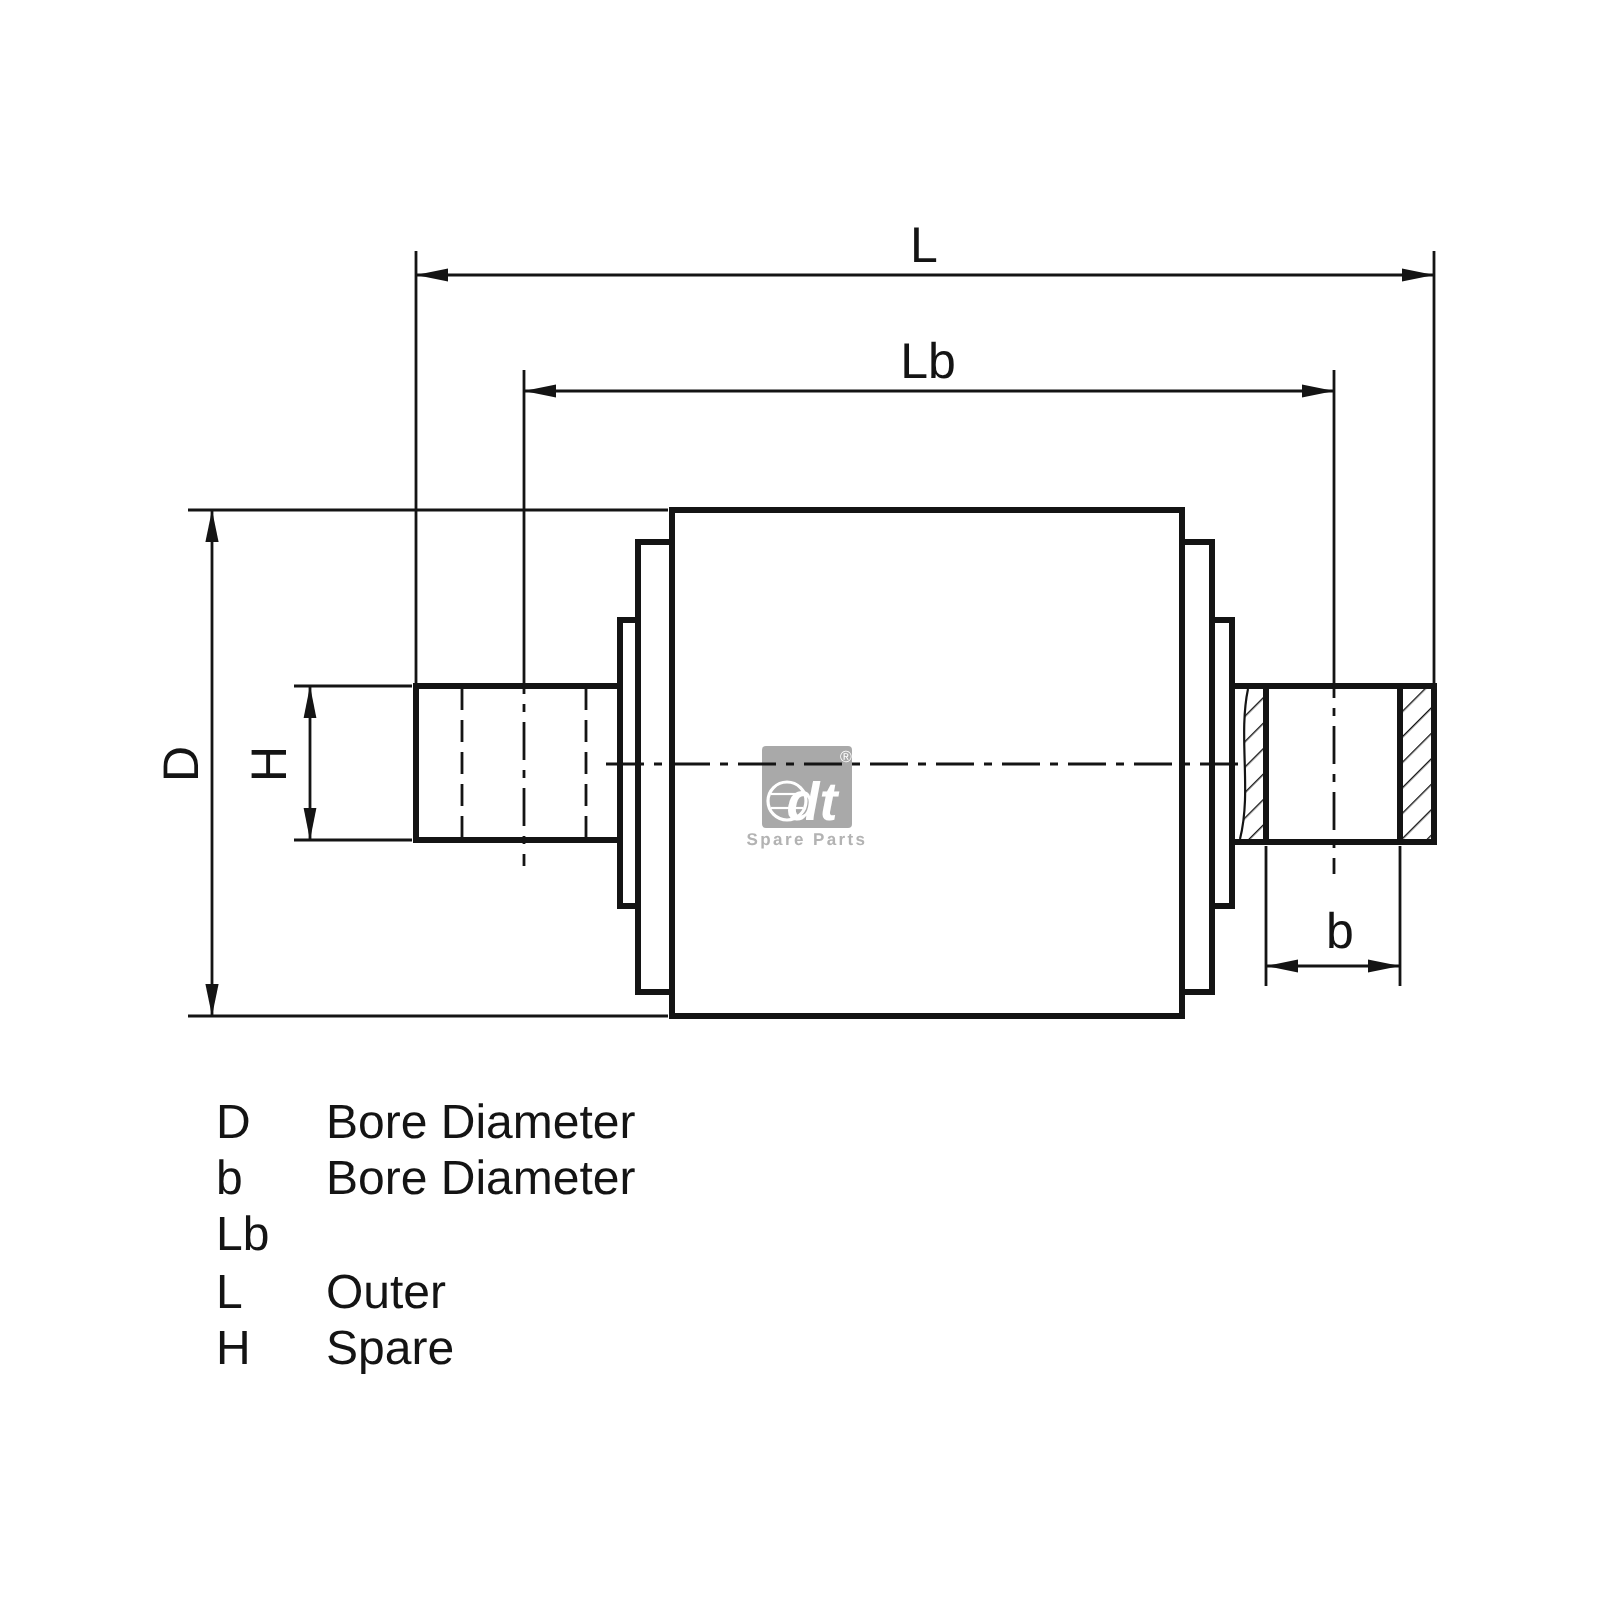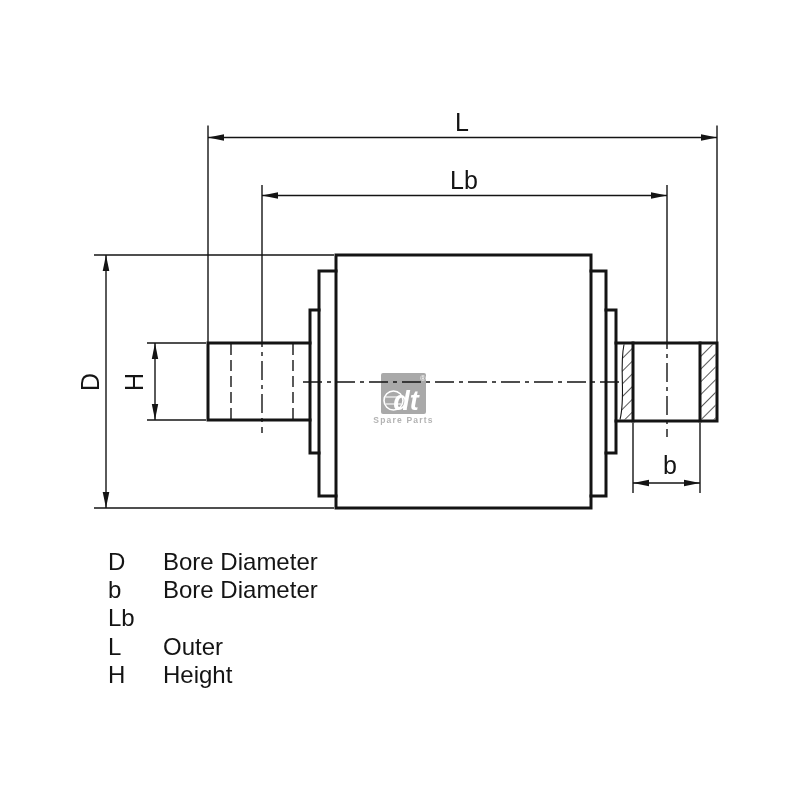--- a/index.html
+++ b/index.html
@@ -174,17 +174,17 @@
     </div>
     <div class="legend-row">
       <span class="legend-sym">Lb</span>
     </div>
     <div class="legend-row">
       <span class="legend-sym">L</span>
       <span class="legend-desc">Outer</span>
     </div>
     <div class="legend-row">
       <span class="legend-sym">H</span>
-      <span class="legend-desc">Height</span>
+      <span class="legend-desc">Spare</span>
     </div>
   </div>
 
 </div>
 
 </body></html>

